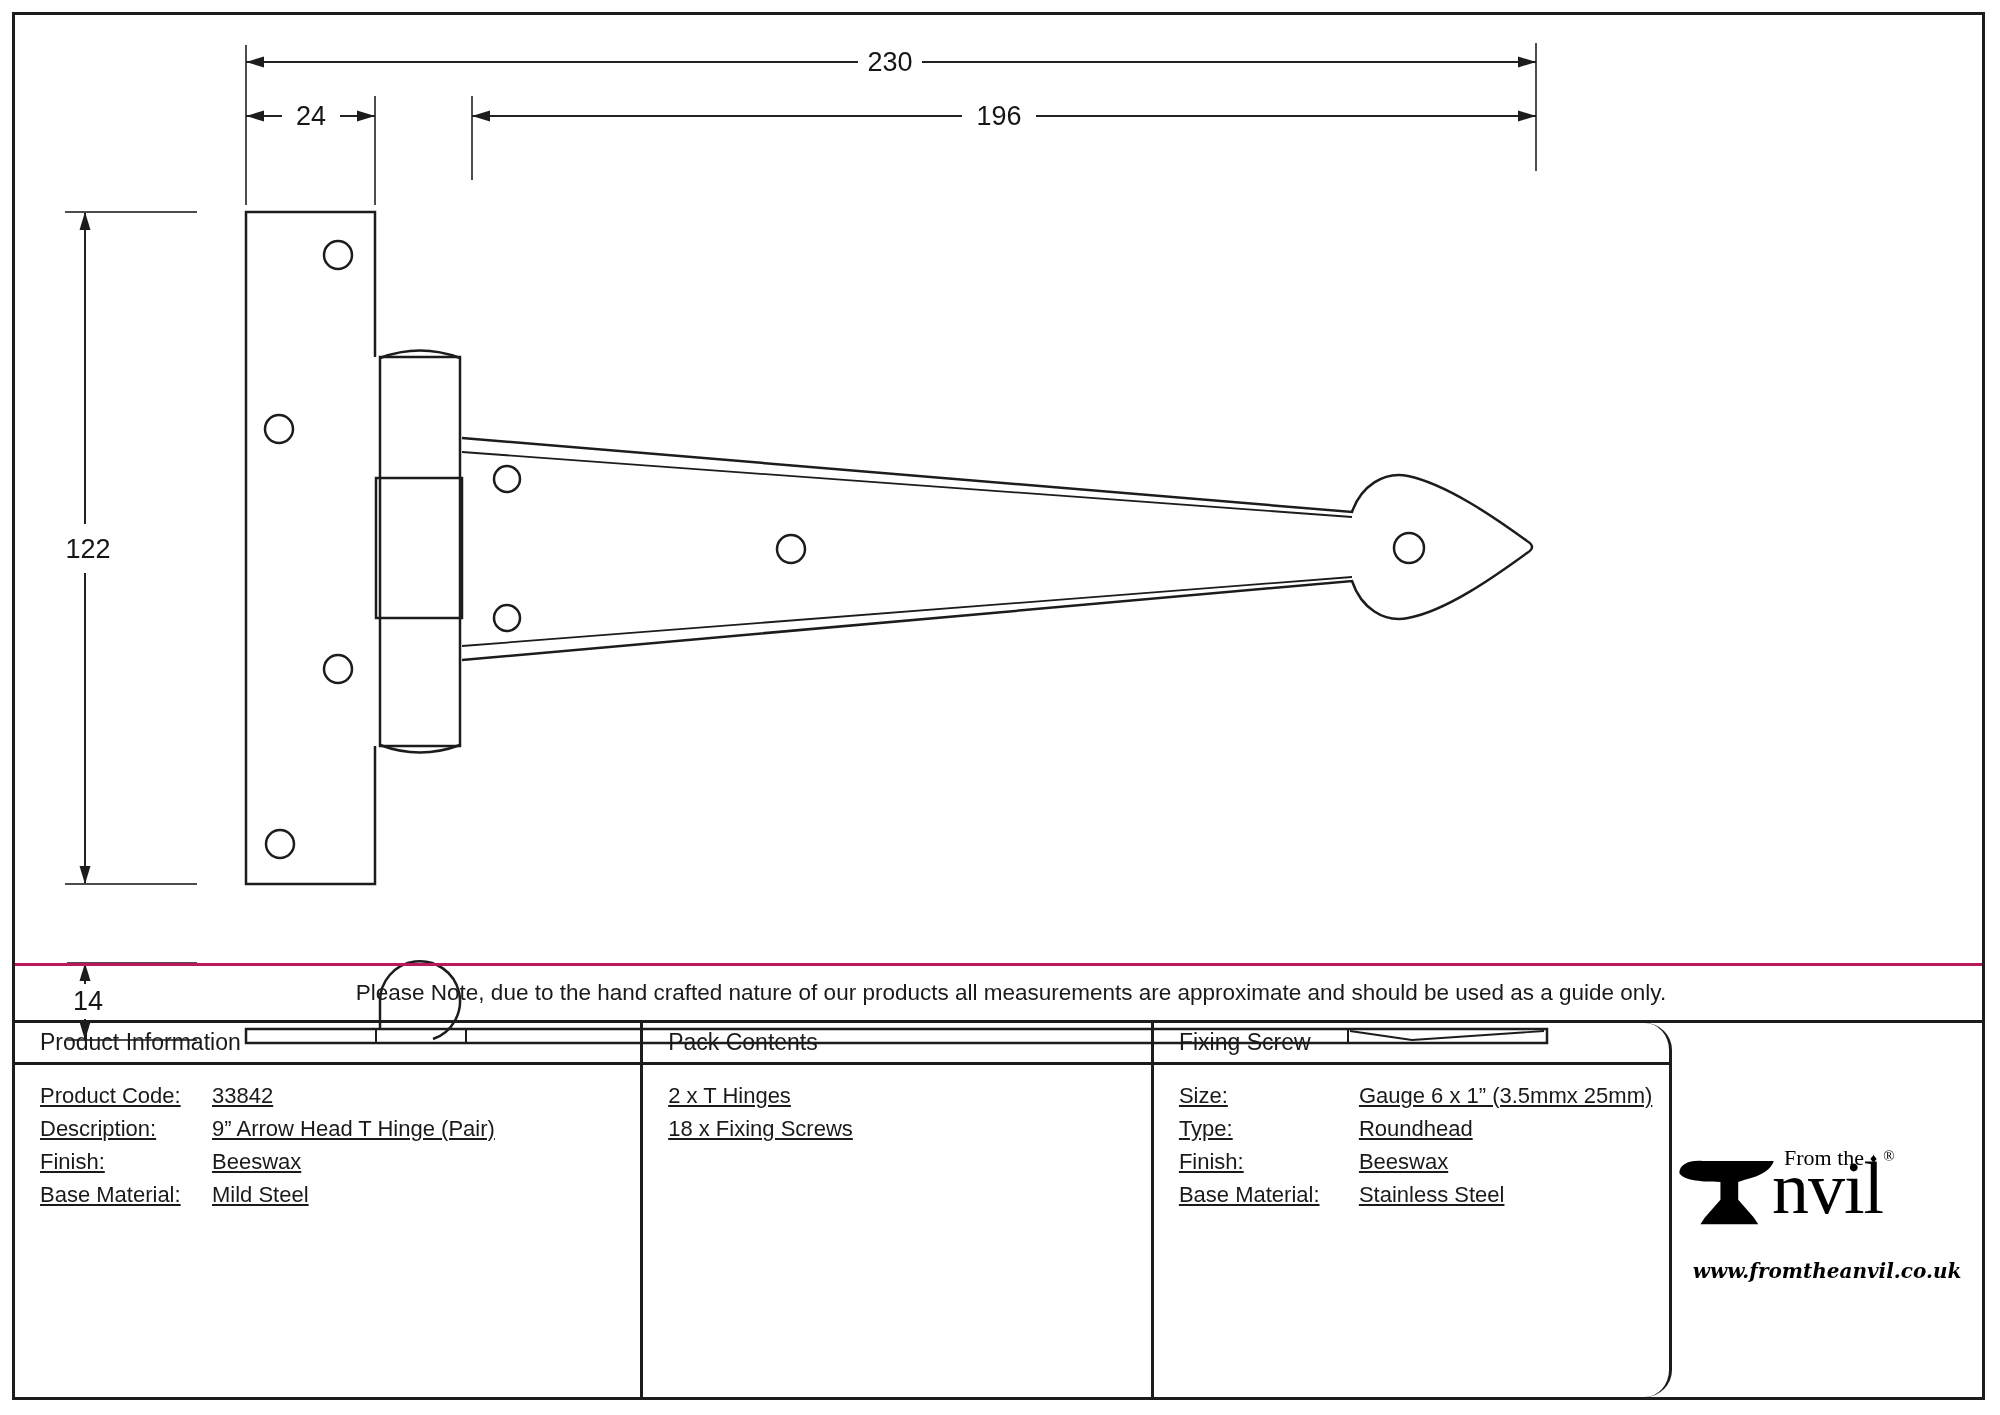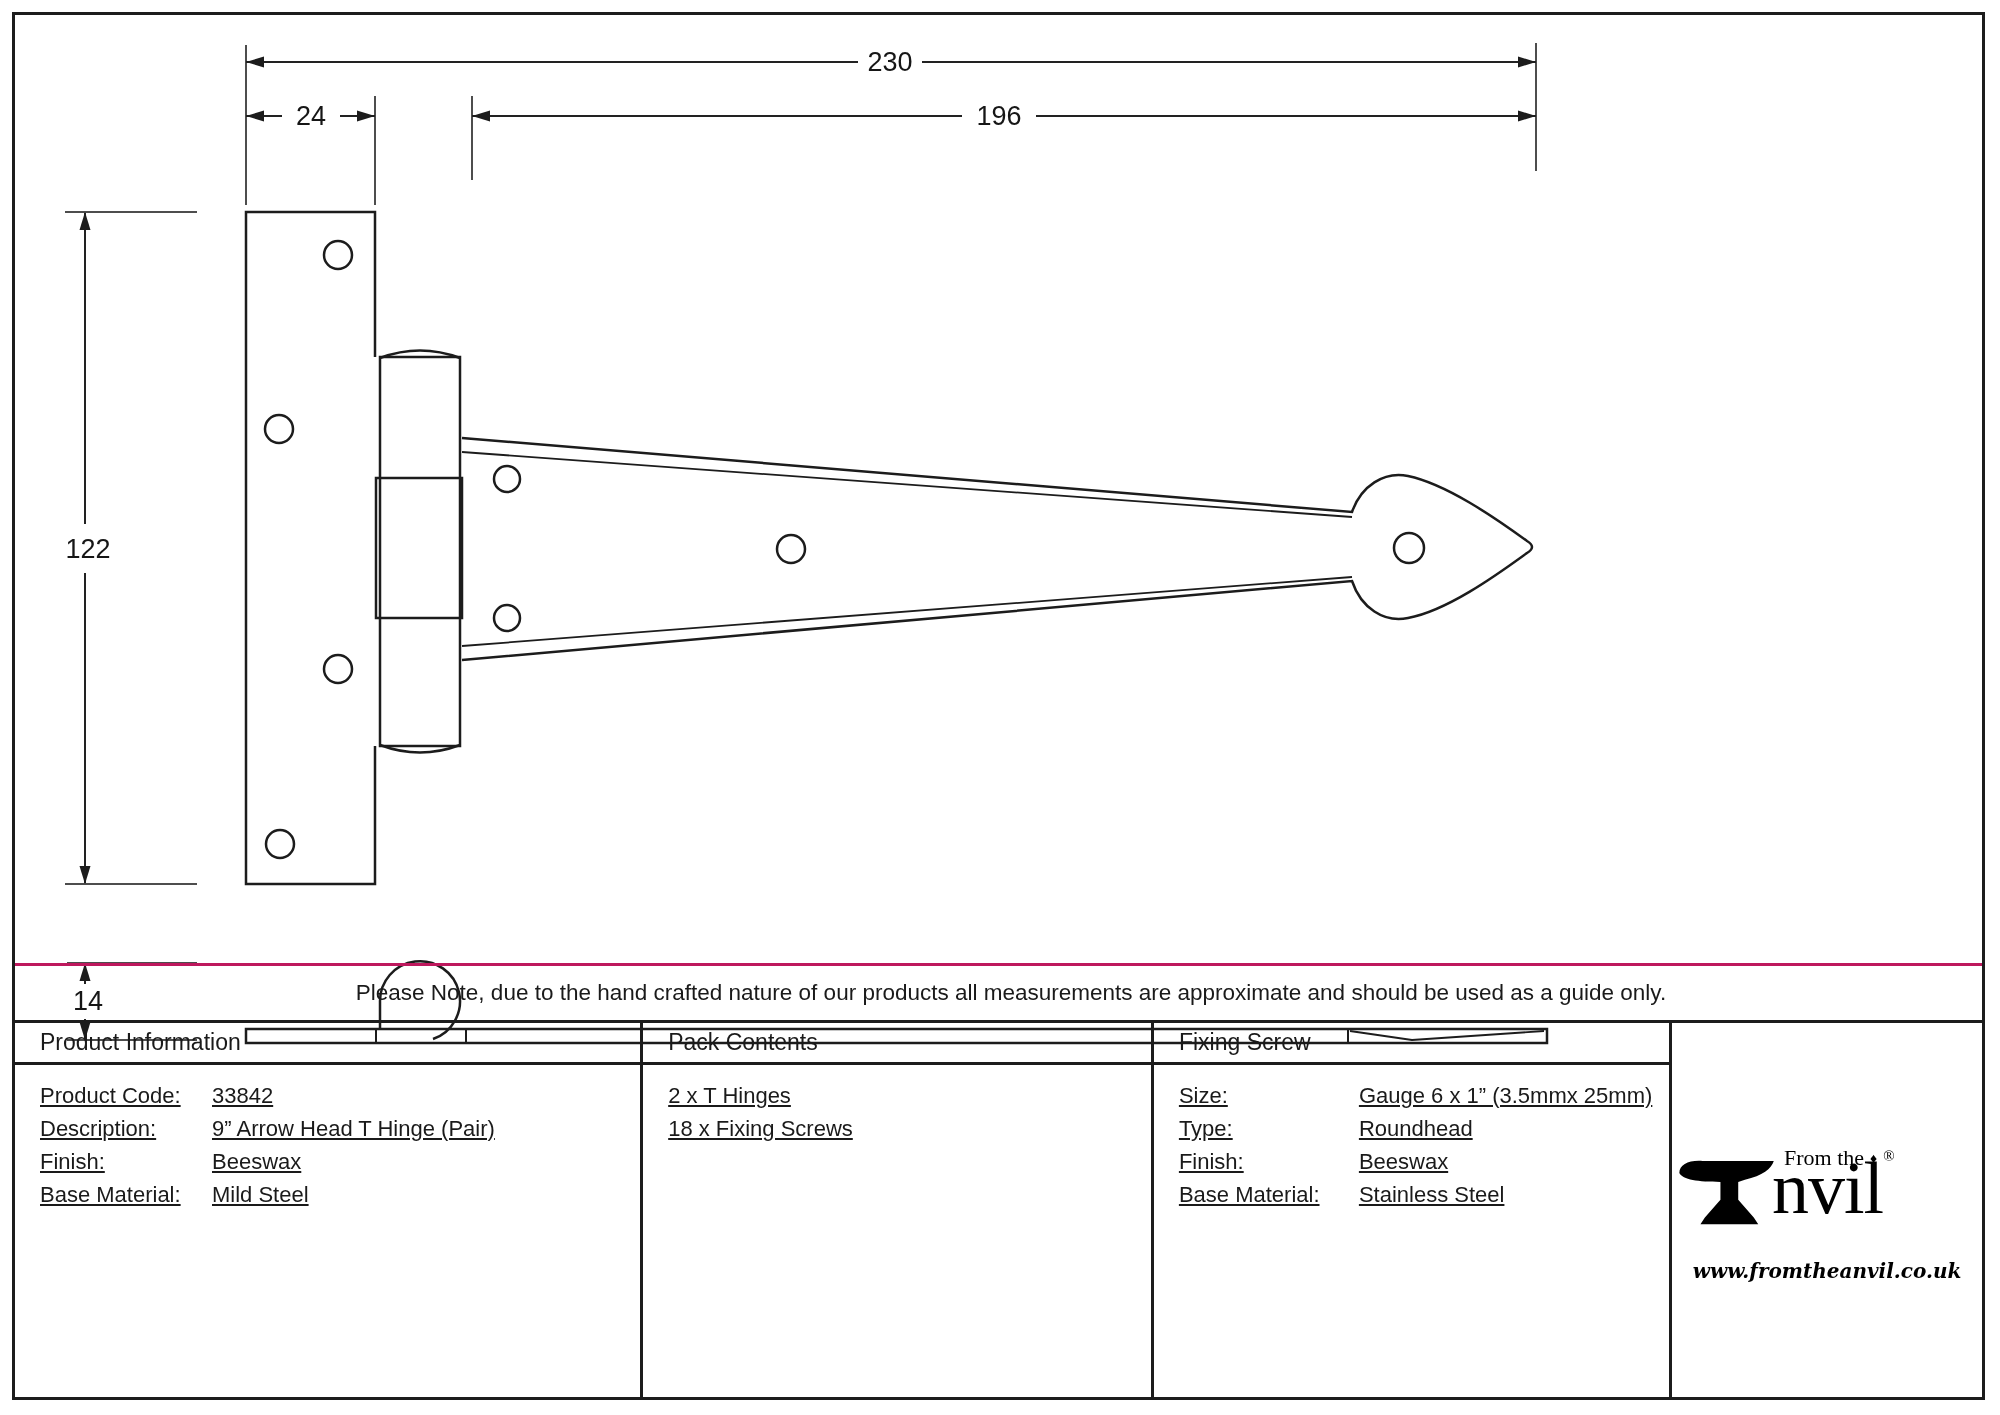--- a/index.html
+++ b/index.html
@@ -5,21 +5,21 @@
   html,body{margin:0;padding:0;background:#fff;}
   body{width:2000px;height:1415px;position:relative;font-family:"Liberation Sans",sans-serif;color:#1a1a1a;}
   .sheet{position:absolute;left:12px;top:12px;width:1973px;height:1388px;border:3px solid #1c1c1c;box-sizing:border-box;display:flex;flex-direction:column;}
   .drawing-area{width:1967px;height:948px;flex:none;}
   .drawing-area svg{display:block;}
   .note-row{flex:none;height:57px;border-top:3px solid #be185d;box-sizing:border-box;display:flex;align-items:center;padding-left:25px;font-size:22.5px;justify-content:center;}
   .info-table{flex:1;border-top:3px solid #1c1c1c;box-sizing:border-box;display:flex;flex-direction:row;min-height:0;}
   .col{box-sizing:border-box;border-right:3px solid #1c1c1c;display:flex;flex-direction:column;}
   .col.c1{width:679px;}
   .col.c2{width:552px;}
-  .col.c3{width:560px;}
+  .col.c3{width:560px;border-radius:27px;}
   .col.c4{width:328px;border-right:none;align-items:center;justify-content:center;border-radius:9px;}
   .col-header{flex:none;height:42px;border-bottom:3px solid #1c1c1c;box-sizing:border-box;display:flex;align-items:center;padding-left:25px;font-size:23px;}
   .col-body{flex:1;padding:14px 0 16px 25px;text-decoration:underline;}
   .kv-row{display:flex;height:33px;align-items:center;font-size:22px;}
   .kv-row .k{width:172px;flex:none;}
   .c3 .kv-row .k{width:180px;}
   .pc-row{height:33px;display:flex;align-items:center;font-size:22px;}
   
   .logo-box{position:relative;width:310px;height:150px;}
   .anvil-glyph{position:absolute;left:4px;top:18px;}

